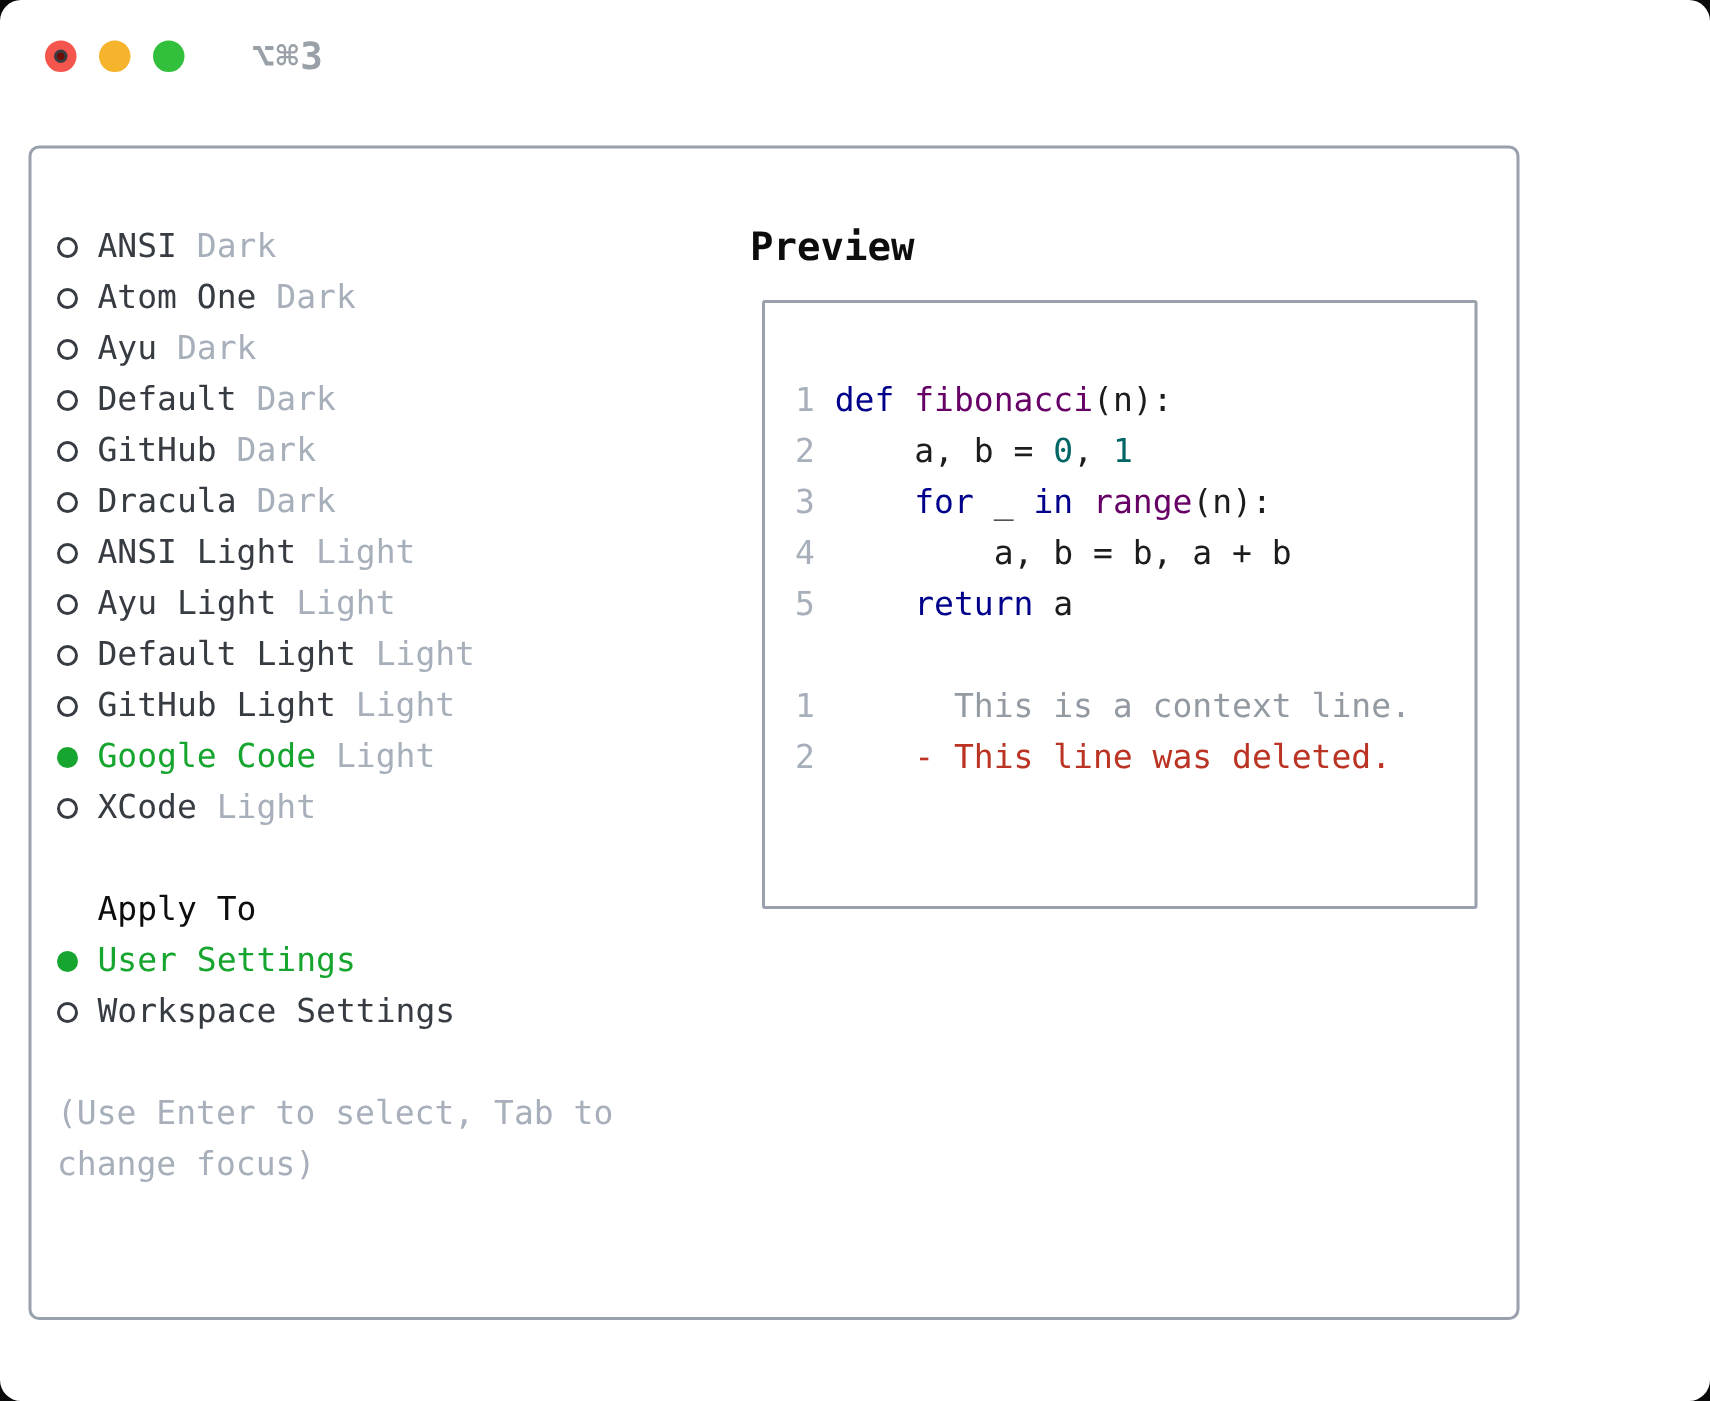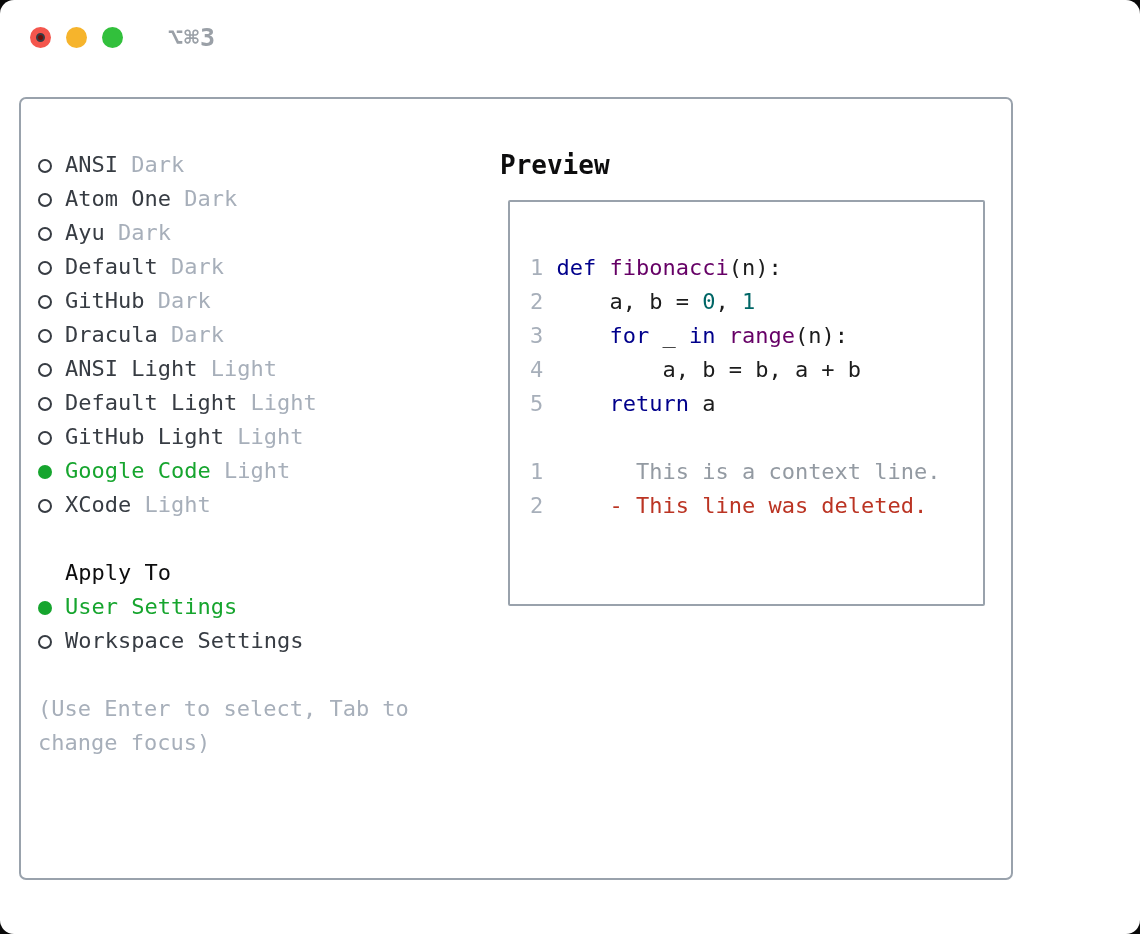--- a/index.html
+++ b/index.html
@@ -101,20 +101,21 @@
     <div class="left-col">
 
       <div id="theme-items">
           <div class="row"><span class="marker"><span class="dot"></span></span><span class="tname">ANSI</span><span class="tvariant"> Dark</span></div>
           <div class="row"><span class="marker"><span class="dot"></span></span><span class="tname">Atom One</span><span class="tvariant"> Dark</span></div>
           <div class="row"><span class="marker"><span class="dot"></span></span><span class="tname">Ayu</span><span class="tvariant"> Dark</span></div>
           <div class="row"><span class="marker"><span class="dot"></span></span><span class="tname">Default</span><span class="tvariant"> Dark</span></div>
           <div class="row"><span class="marker"><span class="dot"></span></span><span class="tname">GitHub</span><span class="tvariant"> Dark</span></div>
           <div class="row"><span class="marker"><span class="dot"></span></span><span class="tname">Dracula</span><span class="tvariant"> Dark</span></div>
           <div class="row"><span class="marker"><span class="dot"></span></span><span class="tname">ANSI Light</span><span class="tvariant"> Light</span></div>
+          <div class="row"><span class="marker"><span class="dot"></span></span><span class="tname">Ayu Light</span><span class="tvariant"> Light</span></div>
           <div class="row"><span class="marker"><span class="dot"></span></span><span class="tname">Default Light</span><span class="tvariant"> Light</span></div>
           <div class="row"><span class="marker"><span class="dot"></span></span><span class="tname">GitHub Light</span><span class="tvariant"> Light</span></div>
           <div class="row"><span class="marker"><span class="dot sel"></span></span><span class="tname sel">Google Code</span><span class="tvariant"> Light</span></div>
           <div class="row"><span class="marker"><span class="dot"></span></span><span class="tname">XCode</span><span class="tvariant"> Light</span></div>
         </div>
 
       <div class="spacer"></div>
 
       <div class="row subhdr"><span class="marker"></span><span>Apply To</span></div>
 

